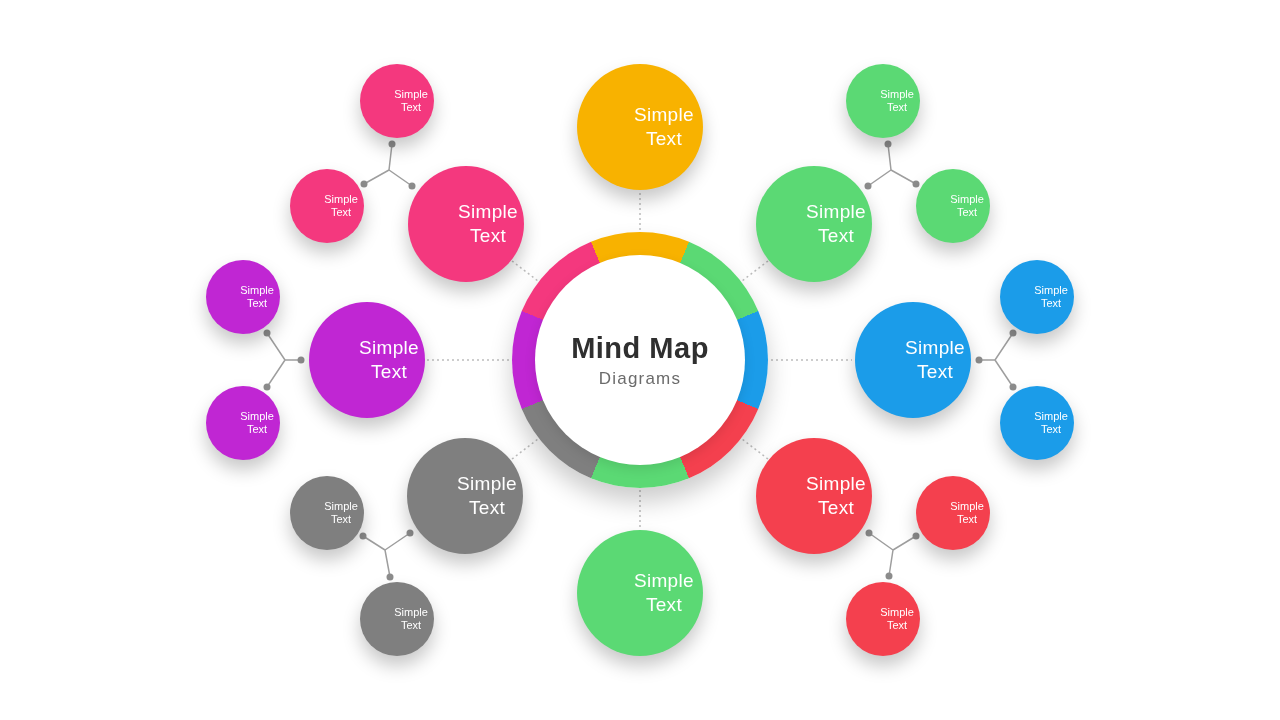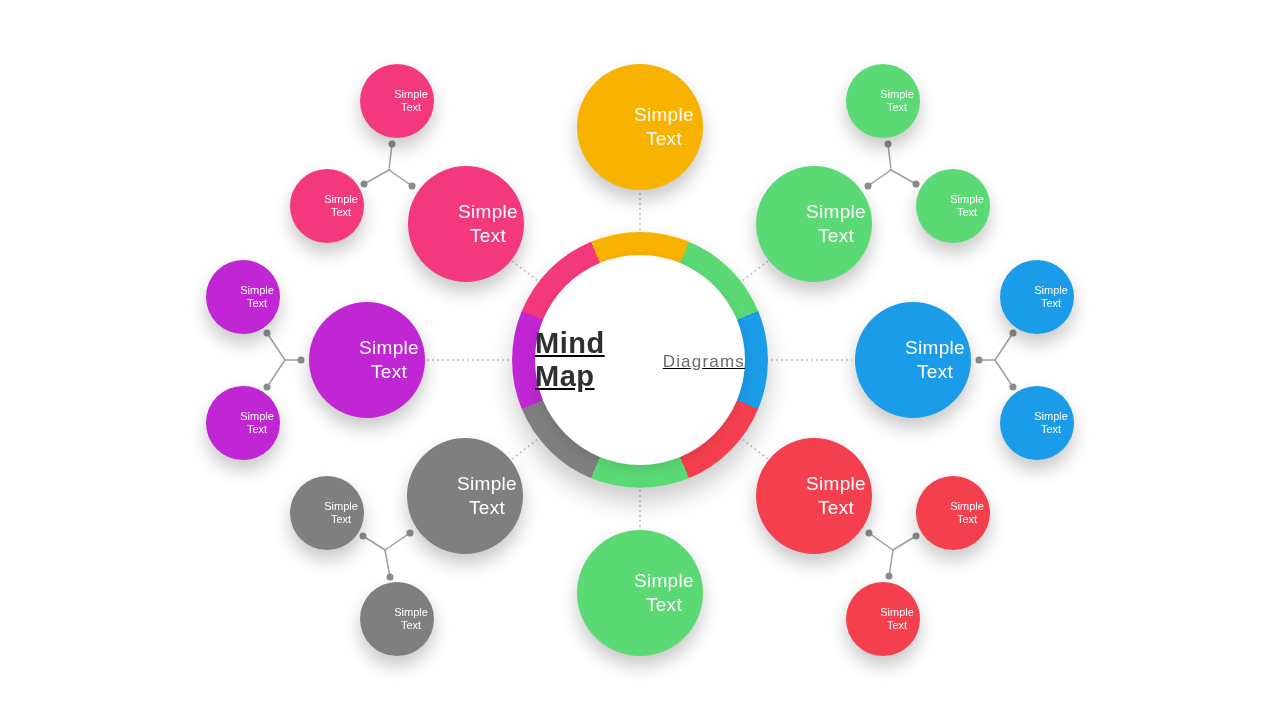--- a/index.html
+++ b/index.html
@@ -16,23 +16,22 @@
   .node.big{font-size:19px;line-height:1.25;letter-spacing:.3px;}
   .node.small{font-size:11px;line-height:1.2;}
   .node-label{display:block;width:62%;}
   .center-ring{
     position:absolute;left:512px;top:232px;width:256px;height:256px;border-radius:50%;
     display:flex;align-items:center;justify-content:center;
     box-shadow:0 14px 24px rgba(0,0,0,.20);
   }
   .center-inner{
     width:210px;height:210px;border-radius:50%;background:#ffffff;
-    display:flex;flex-direction:row;align-items:center;justify-content:center;
+    display:flex;flex-direction:column;align-items:center;justify-content:center;
     box-shadow:0 4px 12px rgba(0,0,0,.10);
-    text-decoration:underline;
   }
   .center-title{font-size:29px;font-weight:bold;color:#2f2f2f;letter-spacing:.5px;}
   .center-subtitle{font-size:17px;color:#6b6b6b;letter-spacing:1.2px;margin-top:4px;}
   .yline{stroke:#9e9e9e;stroke-width:1.5;fill:none;}
   .ydot{fill:#8c8c8c;}
   .dotline{stroke:#bdbdbd;stroke-width:1.5;stroke-dasharray:2 3;fill:none;}
 </style>
 </head>
 <body>
 

